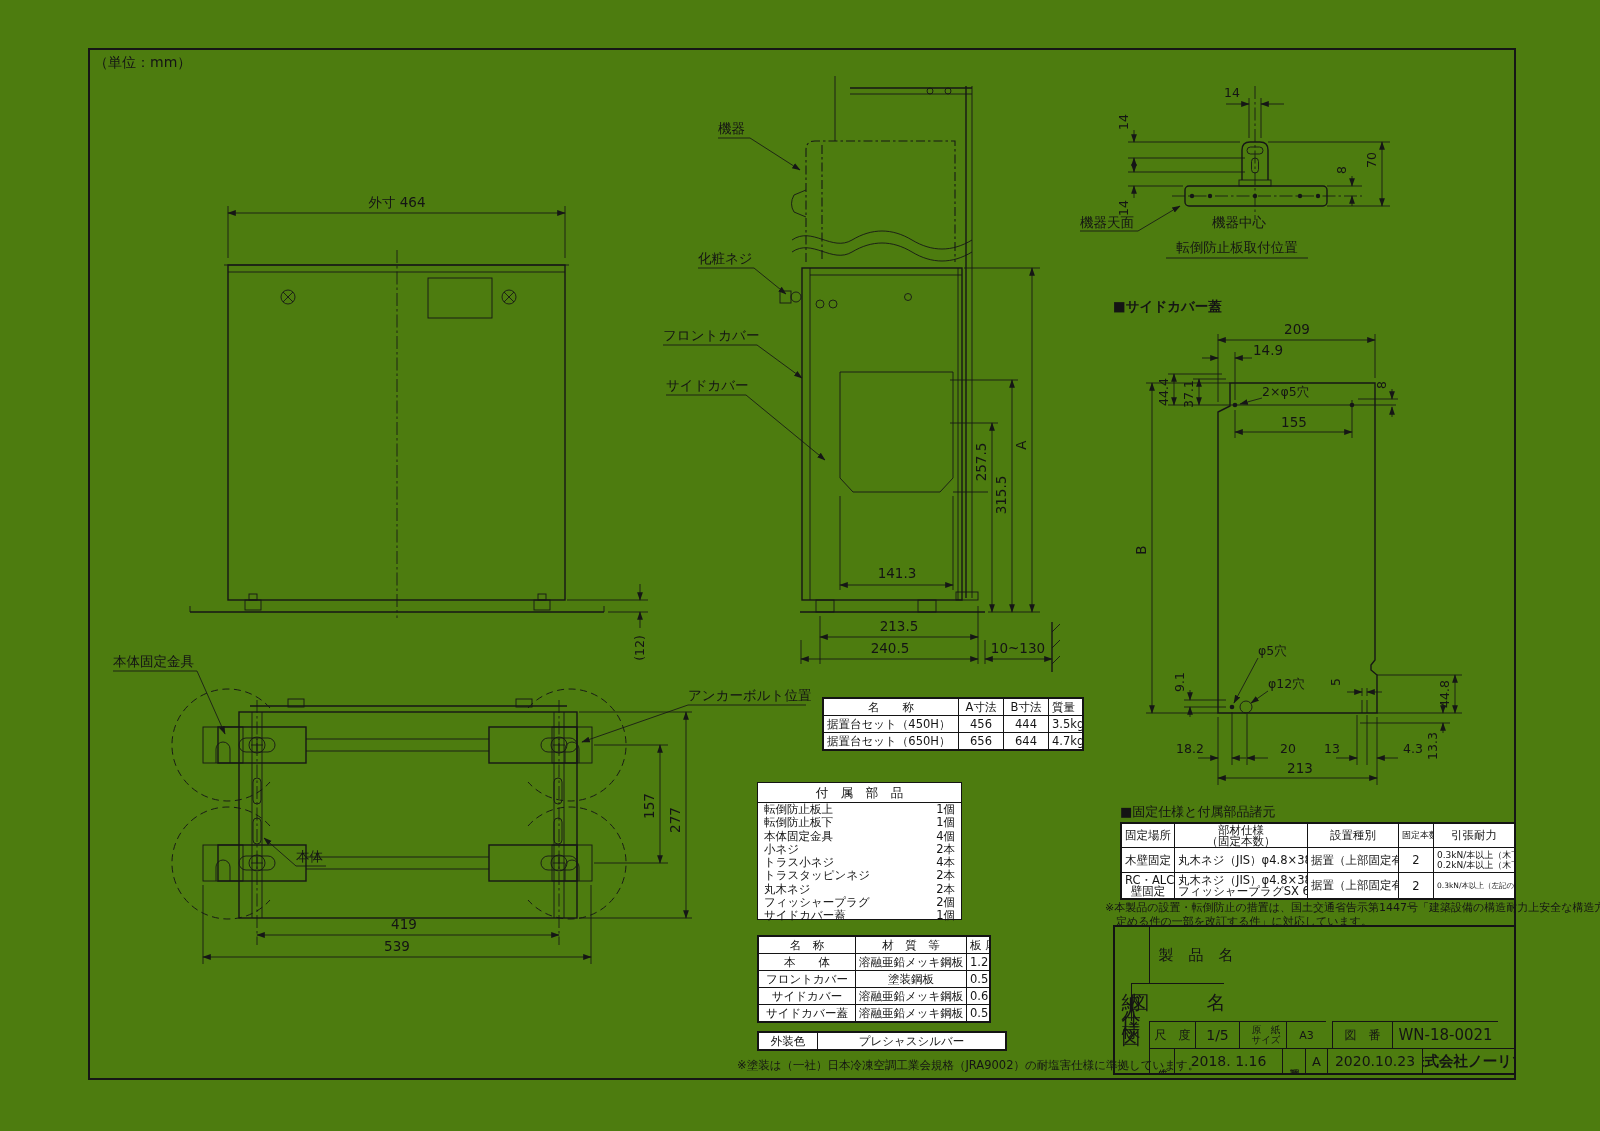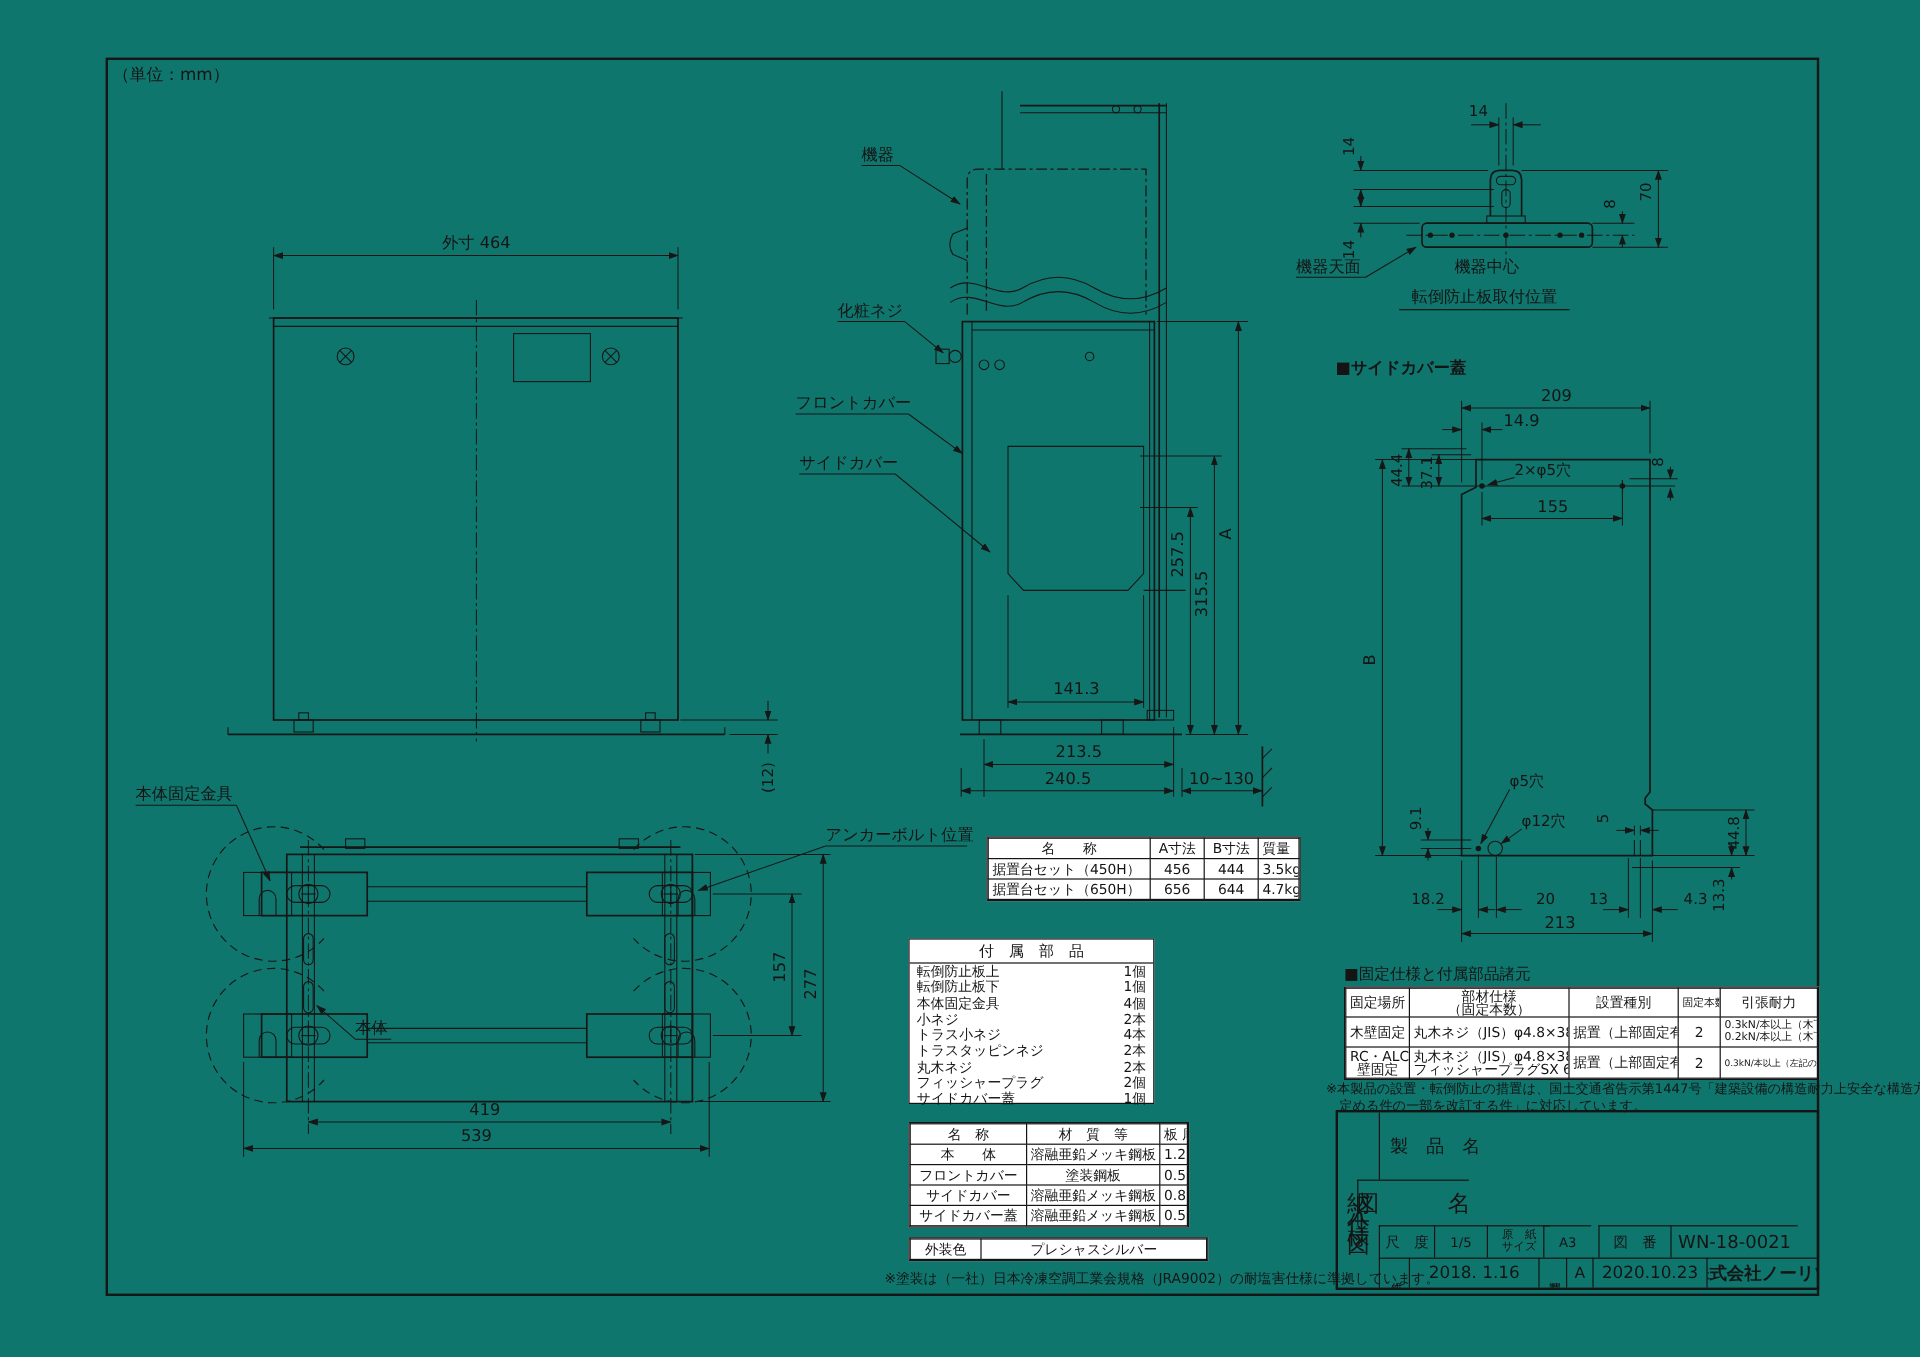--- a/index.html
+++ b/index.html
@@ -1,16 +1,16 @@
 <!DOCTYPE html>
 <html><head>
 <meta charset="utf-8">
 <style>
   html,body{margin:0;padding:0;background:#e8e8e8}
-  .sheet{position:relative;width:1600px;height:1131px;background:#0f766e;overflow:hidden;
+  .sheet{position:relative;width:1600px;height:1131px;background:#4d7c0f;overflow:hidden;
          font-family:"DejaVu Sans","Liberation Sans",sans-serif;color:#141414}
   .frame{position:absolute;left:88px;top:48px;width:1424px;height:1028px;border:2.2px solid #161616}
   .abs{position:absolute}
   .lbl{font-size:13px;white-space:nowrap}
   svg{position:absolute;left:0;top:0}
   .ol{stroke:#161616;stroke-width:1.4;fill:none;stroke-linejoin:miter}
   .tl{stroke:#161616;stroke-width:0.9;fill:none}
   .dim{stroke:#161616;stroke-width:0.85;fill:none}
   .cl{stroke:#161616;stroke-width:0.85;fill:none;stroke-dasharray:13 3 2.5 3}
   .hid{stroke:#161616;stroke-width:1.05;fill:none;stroke-dasharray:9 3 2.5 3}
@@ -473,21 +473,21 @@
             <td class="cen">1.2</td>
           </tr>
       <tr>
             <td class="cen">フロントカバー</td>
             <td class="cen">塗装鋼板</td>
             <td class="cen">0.5</td>
           </tr>
       <tr>
             <td class="cen">サイドカバー</td>
             <td class="cen">溶融亜鉛メッキ鋼板</td>
-            <td class="cen">0.8</td>
+            <td class="cen">0.6</td>
           </tr>
       <tr>
             <td class="cen">サイドカバー蓋</td>
             <td class="cen">溶融亜鉛メッキ鋼板</td>
             <td class="cen">0.5</td>
           </tr>
     </tbody>
       </table>
   </div>
 
@@ -549,21 +549,21 @@
   <div class="tb">
     <div class="cell" style="left:0;top:0;width:34px;height:146px;border-left:none;border-top:none">
       <span class="vtxt">納入仕様図</span>
     </div>
 
     <div class="cell" style="left:34px;top:0;width:93px;height:56px;border-top:none;font-size:15px">製　品　名</div>
 
     <div class="cell" style="left:16px;top:56px;width:93px;height:38px;font-size:19px">図　　　名</div>
 
     <div class="cell" style="left:34px;top:94px;width:46px;height:27px;font-size:12px">尺　度</div>
-    <div class="cell" style="left:80px;top:94px;width:44px;height:27px;font-size:11px">1/5</div>
+    <div class="cell" style="left:80px;top:94px;width:44px;height:27px;font-size:14px">1/5</div>
     <div class="cell" style="left:124px;top:94px;width:53px;height:27px">
       <span style="font-size:9.5px;line-height:10px;text-align:center">
         <span>原　紙</span><br>
         <span>サイズ</span>
       </span>
     </div>
     <div class="cell" style="left:171px;top:94px;width:40px;height:27px;font-size:11px">A3</div>
     <div class="cell" style="left:217px;top:94px;width:60px;height:27px;font-size:12px">図　番</div>
     <div class="cell" style="left:277px;top:94px;width:106px;height:27px;font-size:15px">WN-18-0021</div>
 

